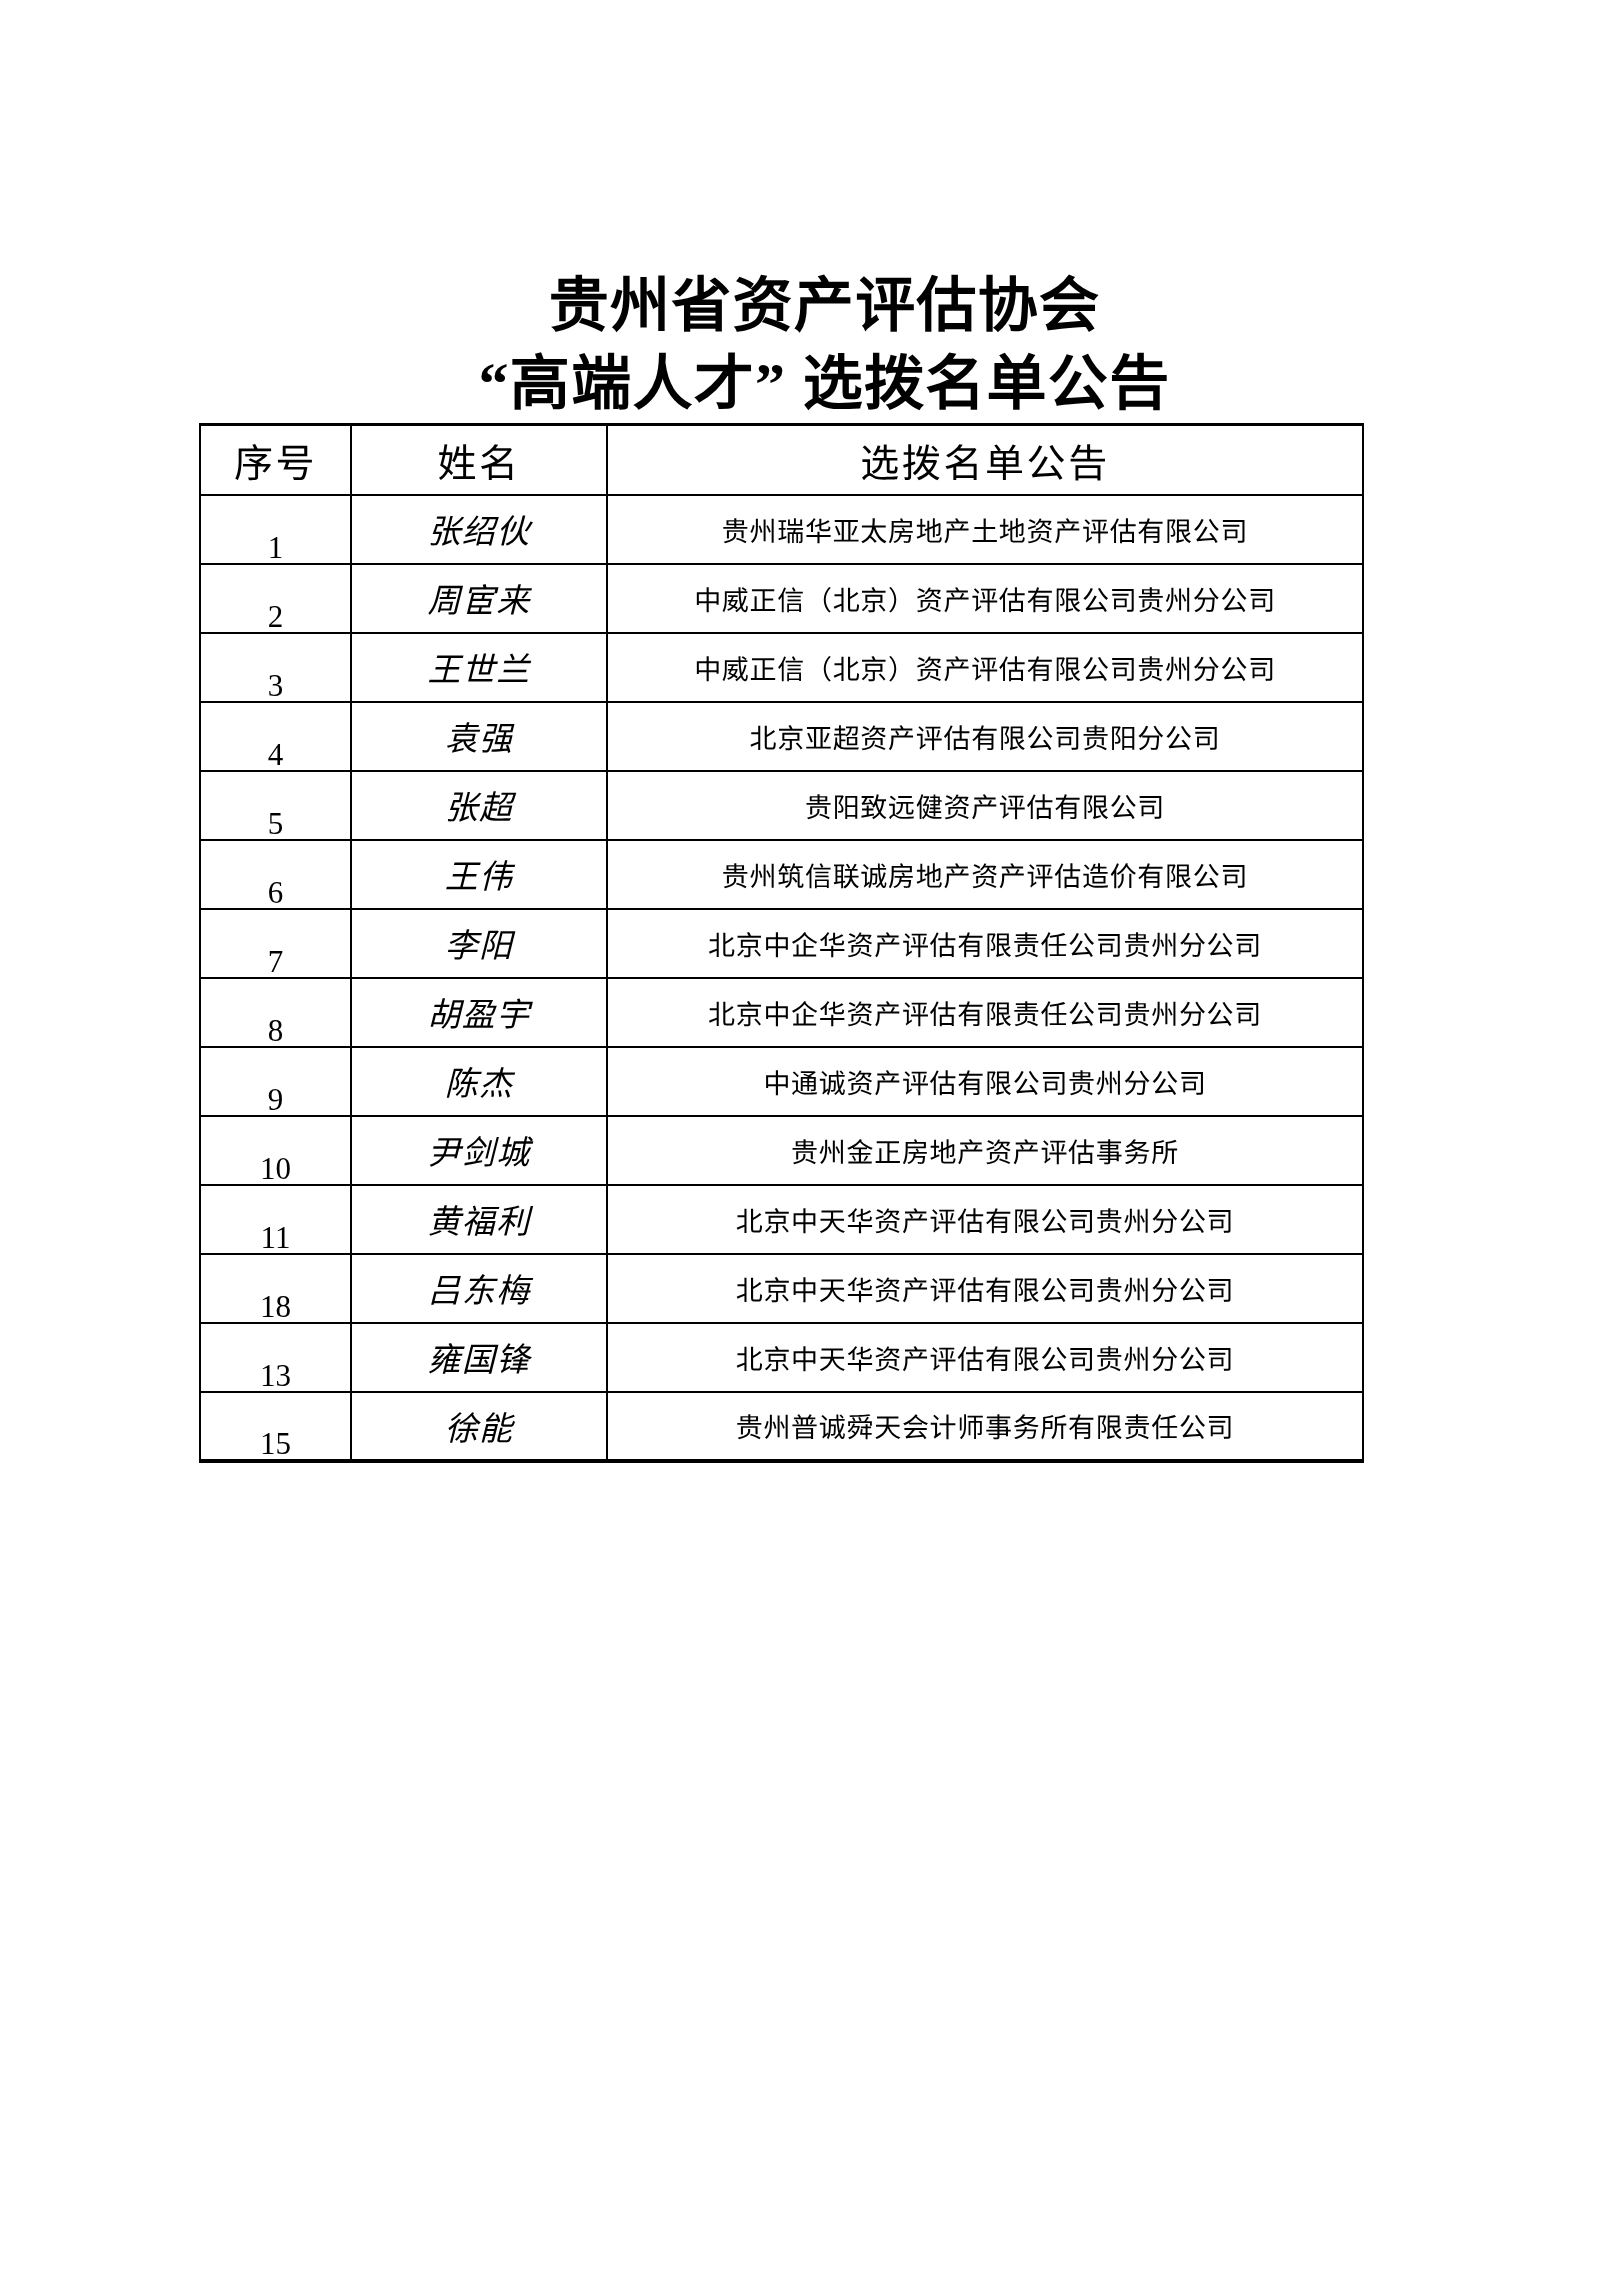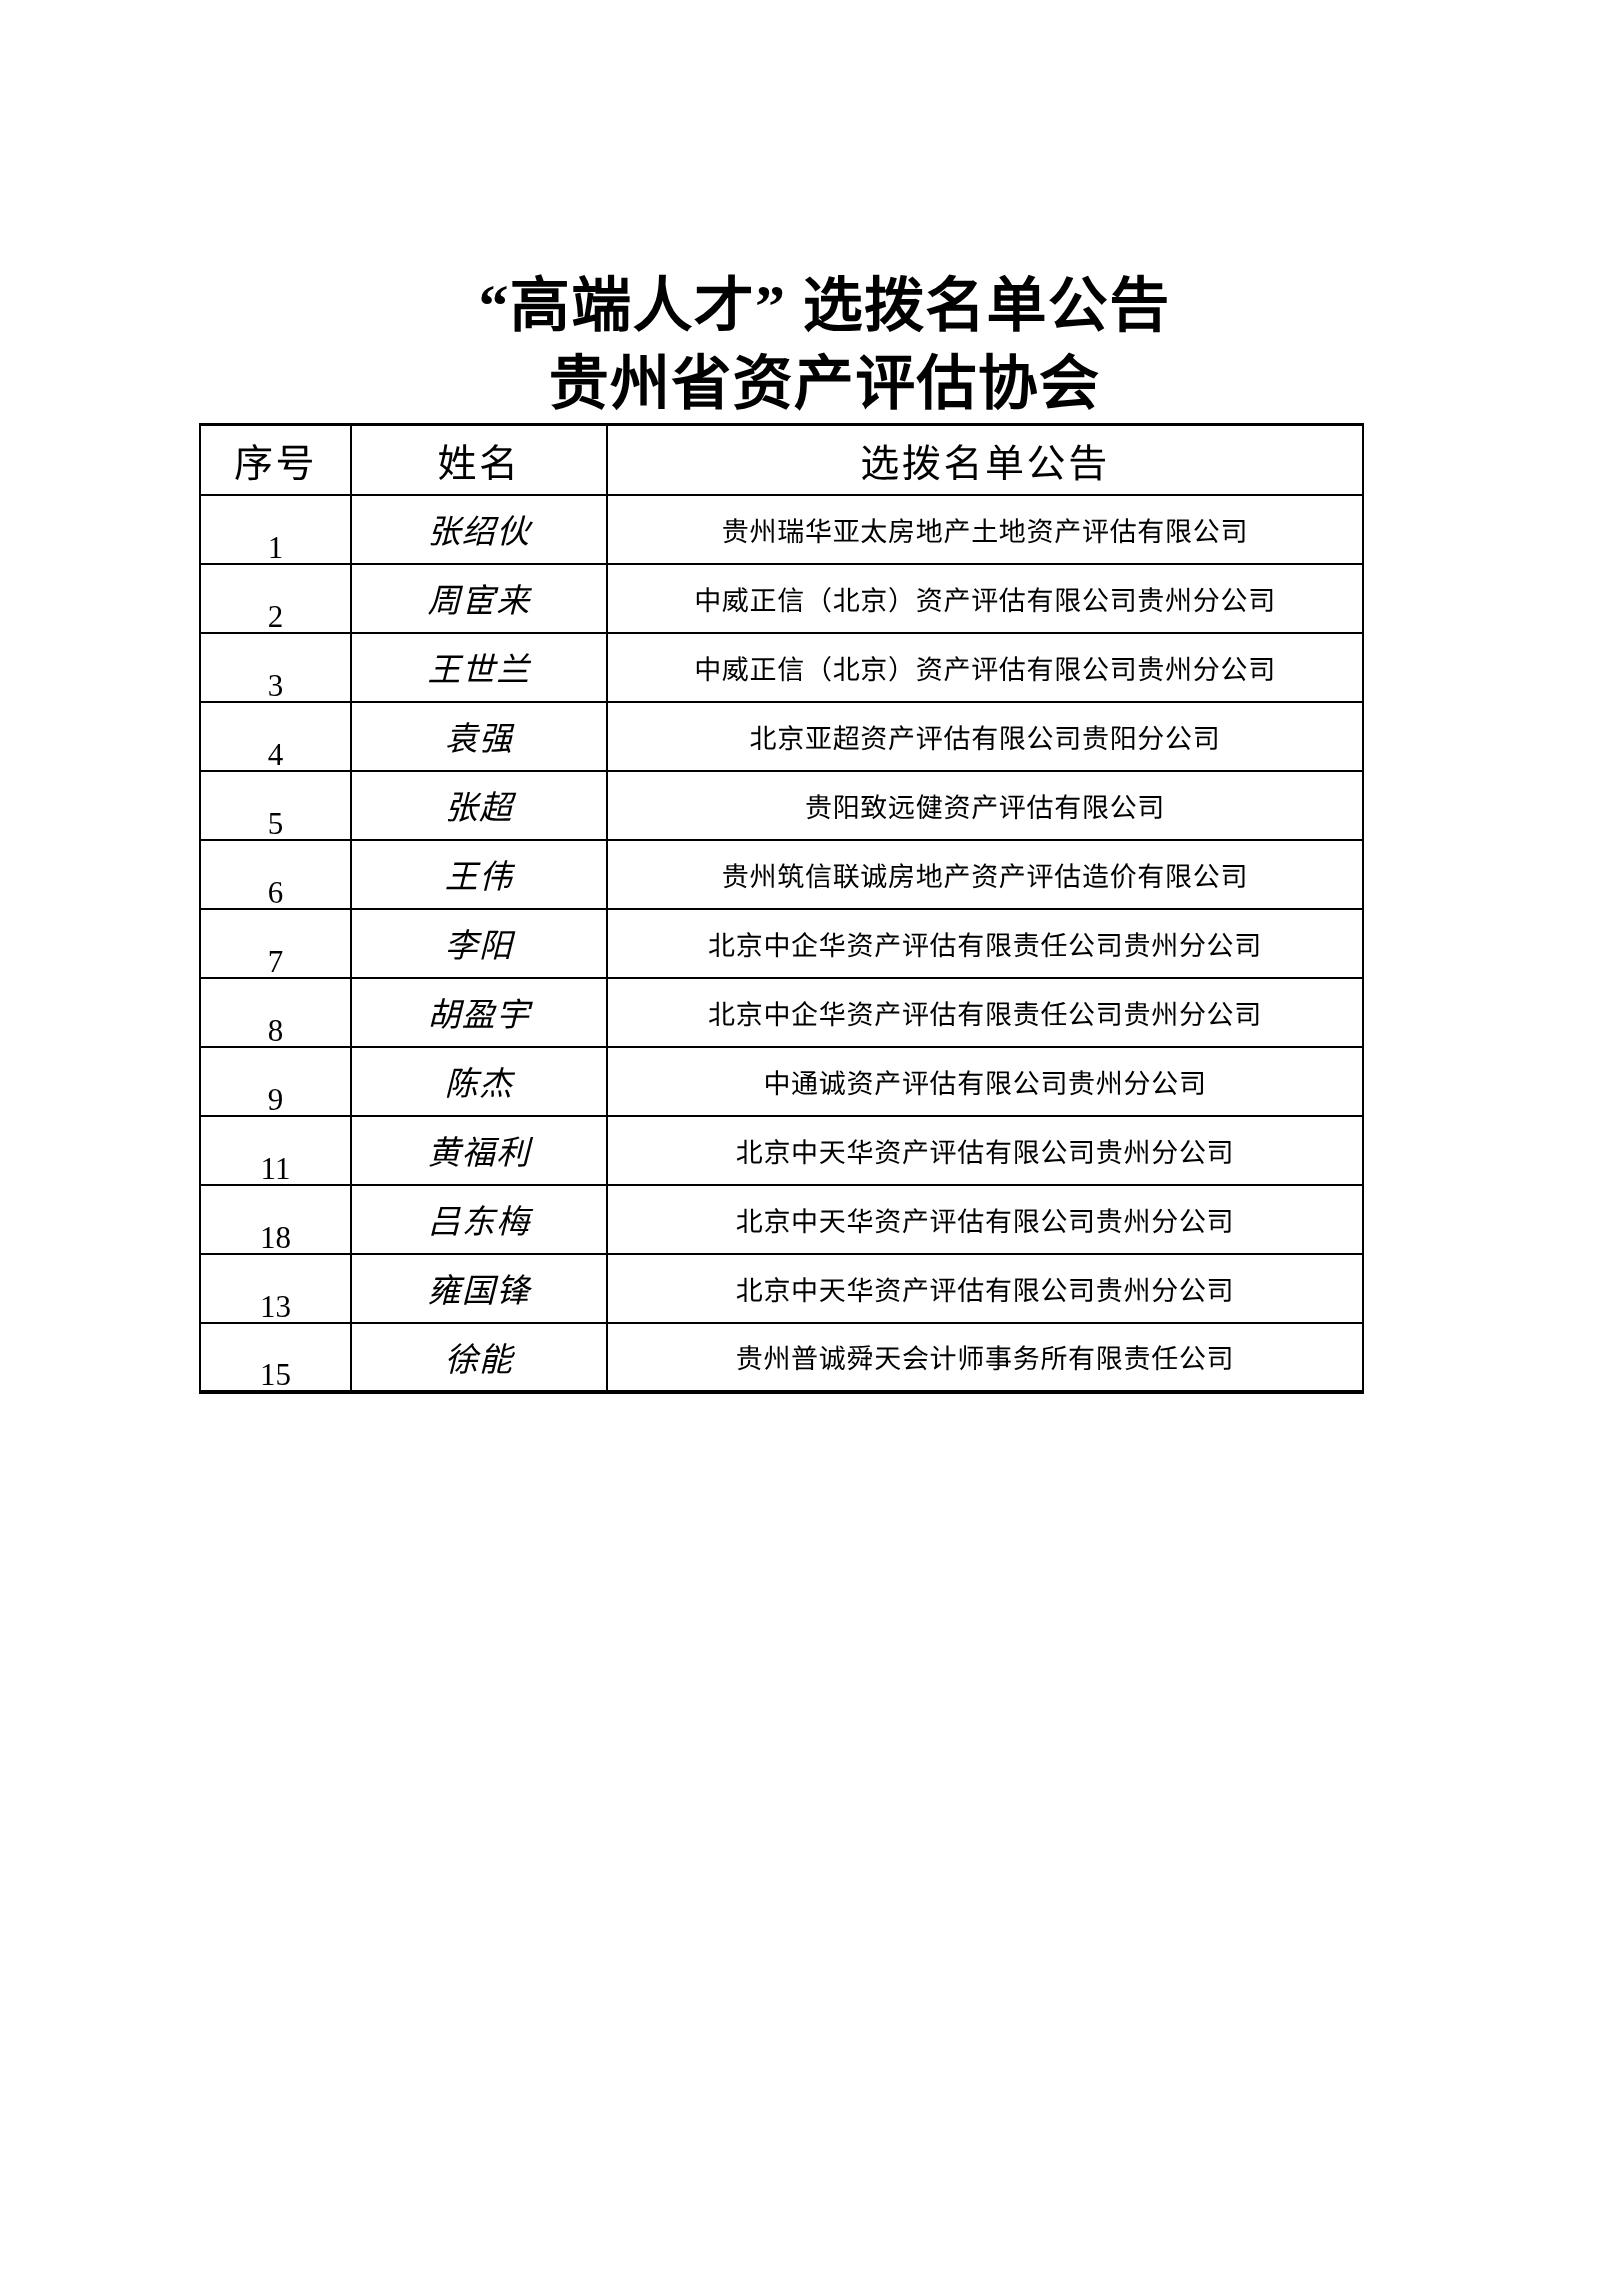--- a/index.html
+++ b/index.html
@@ -86,22 +86,22 @@
     vertical-align: middle;
     letter-spacing: 0.7px;
   }
 </style>
 </head>
 <body>
 
 <div class="doc">
 
   <div class="title-block">
+    <div>贵州省资产评估协会</div>
     <div>“高端人才” 选拨名单公告</div>
-    <div>贵州省资产评估协会</div>
   </div>
 
 
   <table class="talent">
     <colgroup>
       <col class="c-no">
       <col class="c-name">
       <col class="c-org">
     </colgroup>
     <thead>
@@ -151,20 +151,25 @@
     <td class="no-cell">8</td>
     <td class="name-cell">胡盈宇</td>
     <td class="org-cell">北京中企华资产评估有限责任公司贵州分公司</td>
   </tr>
         <tr class="row">
     <td class="no-cell">9</td>
     <td class="name-cell">陈杰</td>
     <td class="org-cell">中通诚资产评估有限公司贵州分公司</td>
   </tr>
         <tr class="row">
+    <td class="no-cell">10</td>
+    <td class="name-cell">尹剑城</td>
+    <td class="org-cell">贵州金正房地产资产评估事务所</td>
+  </tr>
+        <tr class="row">
     <td class="no-cell">11</td>
     <td class="name-cell">黄福利</td>
     <td class="org-cell">北京中天华资产评估有限公司贵州分公司</td>
   </tr>
         <tr class="row">
     <td class="no-cell">18</td>
     <td class="name-cell">吕东梅</td>
     <td class="org-cell">北京中天华资产评估有限公司贵州分公司</td>
   </tr>
         <tr class="row">

